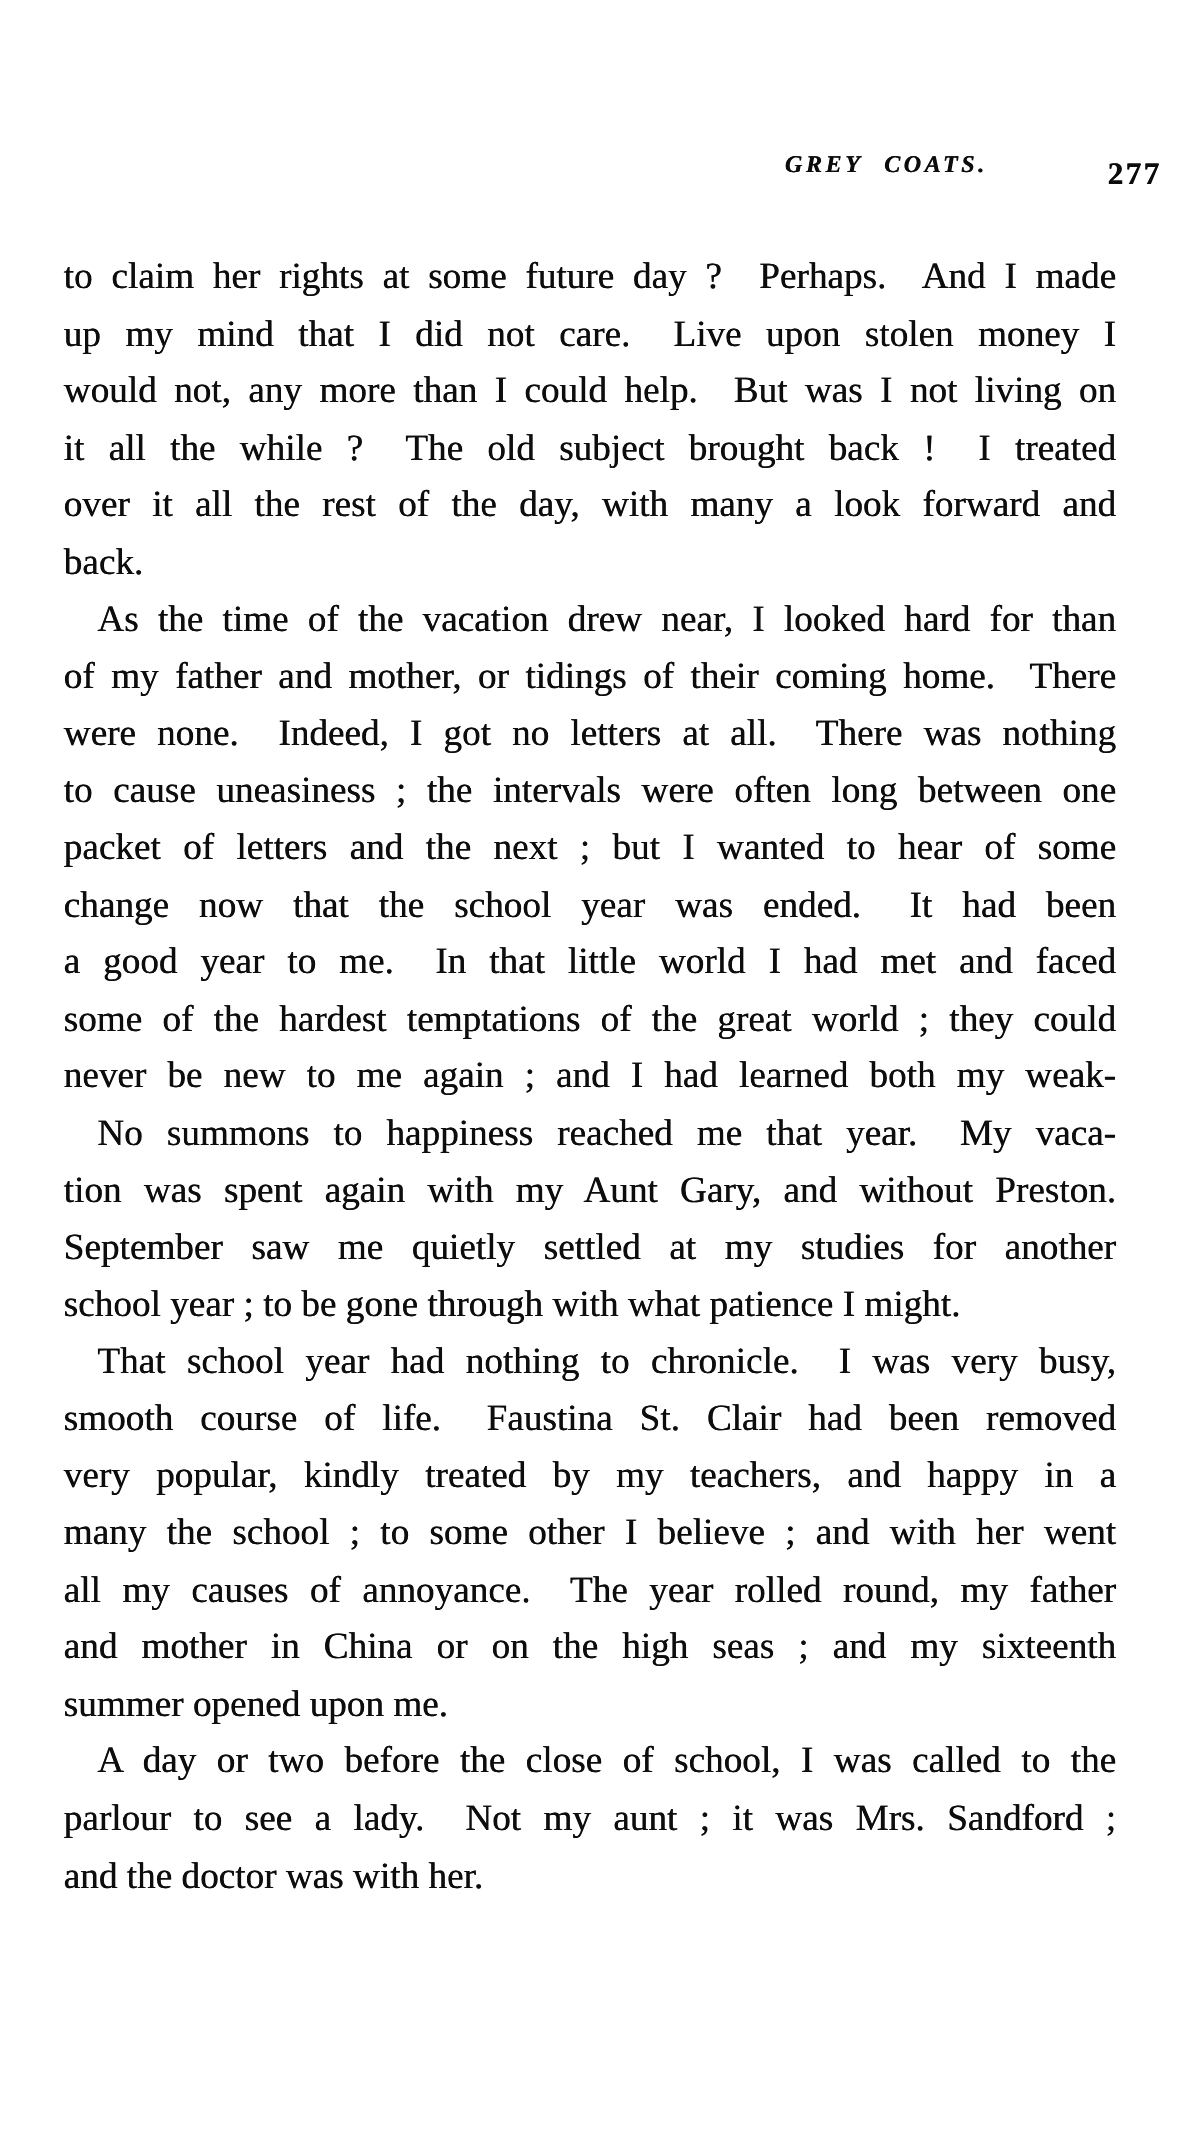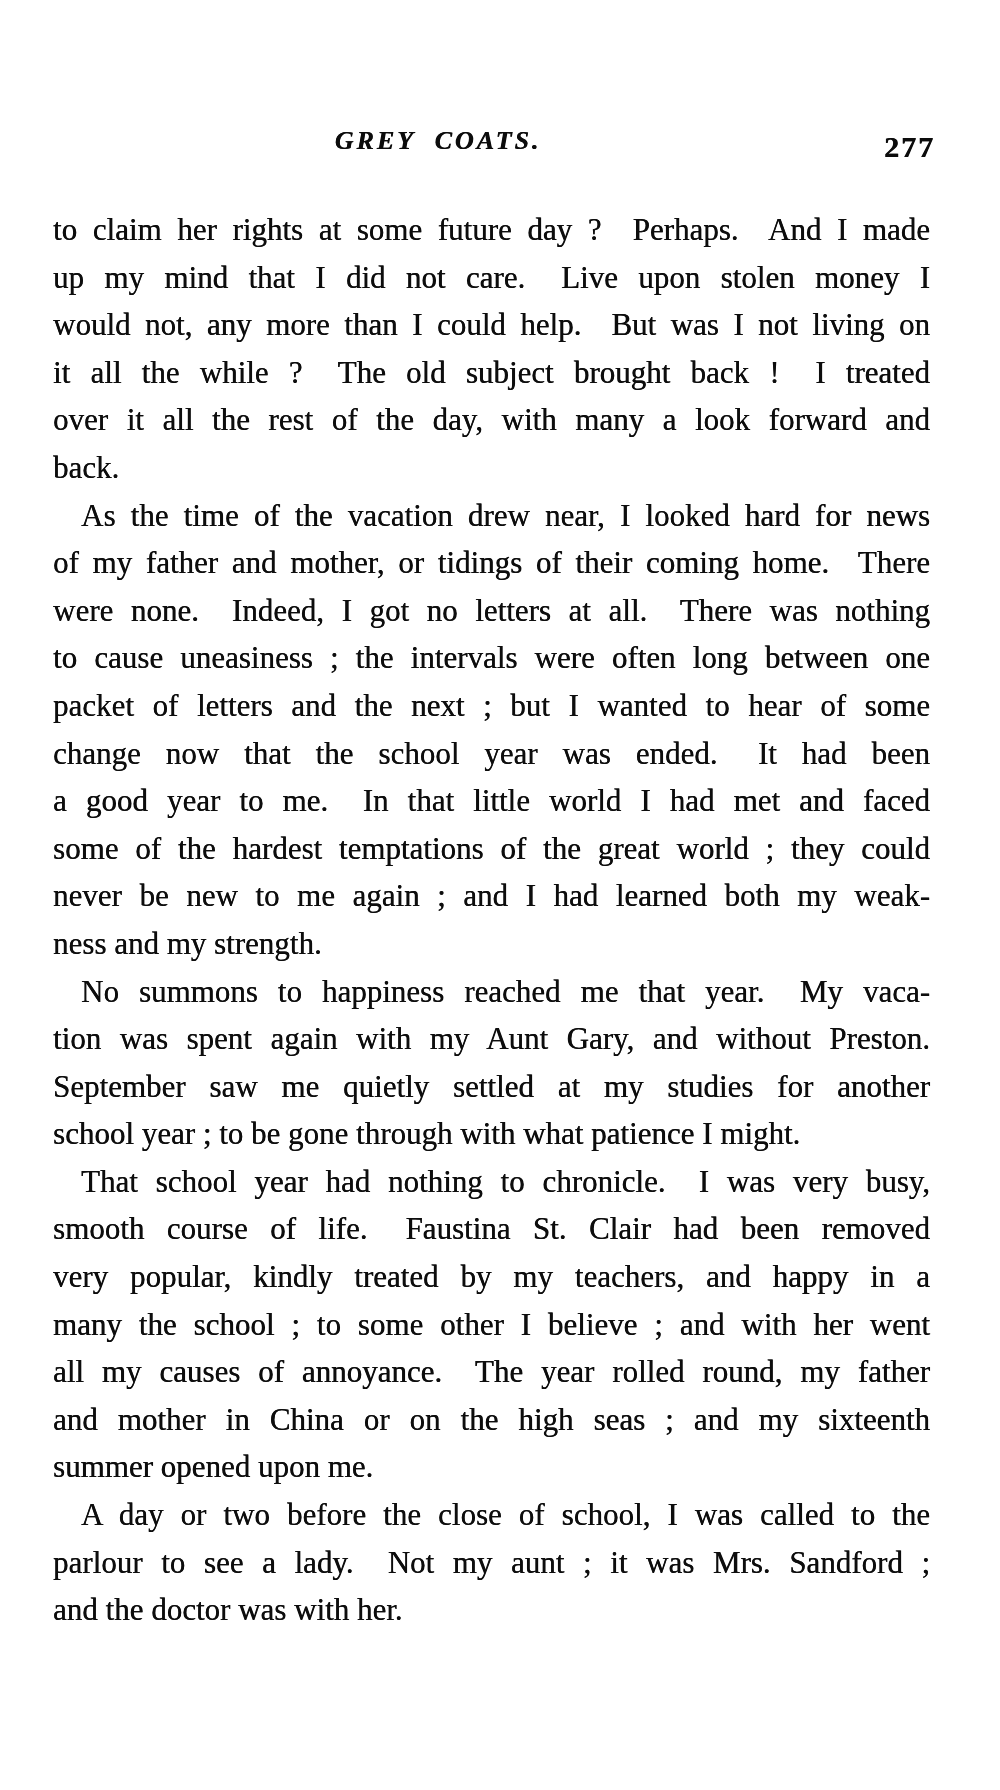--- a/index.html
+++ b/index.html
@@ -14,36 +14,36 @@
     background: #ffffff;
     color: #0d0d0d;
     font-family: "Liberation Serif", serif;
     overflow: hidden;
   }
   .running-head {
     position: absolute;
     top: 126px;
     left: 53px;
     width: 770px;
-    text-align: center;
+    text-align: right;
     font-style: italic;
     font-weight: 700;
-    font-size: 26px;
+    font-size: 20px;
     letter-spacing: 3px;
     word-spacing: 10px;
     color: #0c0c0c;
     text-shadow: 0.4px 0 0 currentColor;
     white-space: nowrap;
   }
   .page-number {
     position: absolute;
     top: 130px;
-    left: 884px;
+    left: 923px;
     font-weight: 700;
-    font-size: 30px;
+    font-size: 26px;
     letter-spacing: 2px;
     color: #0c0c0c;
     text-shadow: 0.4px 0 0 currentColor;
     text-align: center;
   }
   .text-block {
     position: absolute;
     top: 206px;
     left: 53px;
     width: 877px;
@@ -74,30 +74,29 @@
   <div class="text-block" id="text-block">
       <div class="para">
         <div class="line first">to claim her rights at some future day ?  Perhaps.  And I made</div>
         <div class="line">up my mind that I did not care.  Live upon stolen money I</div>
         <div class="line">would not, any more than I could help.  But was I not living on</div>
         <div class="line">it all the while ?  The old subject brought back !  I treated</div>
         <div class="line">over it all the rest of the day, with many a look forward and</div>
         <div class="line last">back.</div>
       </div>
       <div class="para indent">
-        <div class="line first">As the time of the vacation drew near, I looked hard for news</div>
+        <div class="line first">As the time of the vacation drew near, I looked hard for than</div>
         <div class="line">of my father and mother, or tidings of their coming home.  There</div>
         <div class="line">were none.  Indeed, I got no letters at all.  There was nothing</div>
         <div class="line">to cause uneasiness ; the intervals were often long between one</div>
         <div class="line">packet of letters and the next ; but I wanted to hear of some</div>
         <div class="line">change now that the school year was ended.  It had been</div>
         <div class="line">a good year to me.  In that little world I had met and faced</div>
         <div class="line">some of the hardest temptations of the great world ; they could</div>
         <div class="line">never be new to me again ; and I had learned both my weak-</div>
-        <div class="line last">ness and my strength.</div>
       </div>
       <div class="para indent">
         <div class="line first">No summons to happiness reached me that year.  My vaca-</div>
         <div class="line">tion was spent again with my Aunt Gary, and without Preston.</div>
         <div class="line">September saw me quietly settled at my studies for another</div>
         <div class="line last">school year ; to be gone through with what patience I might.</div>
       </div>
       <div class="para indent">
         <div class="line first">That school year had nothing to chronicle.  I was very busy,</div>
         <div class="line">smooth course of life.  Faustina St. Clair had been removed</div>

